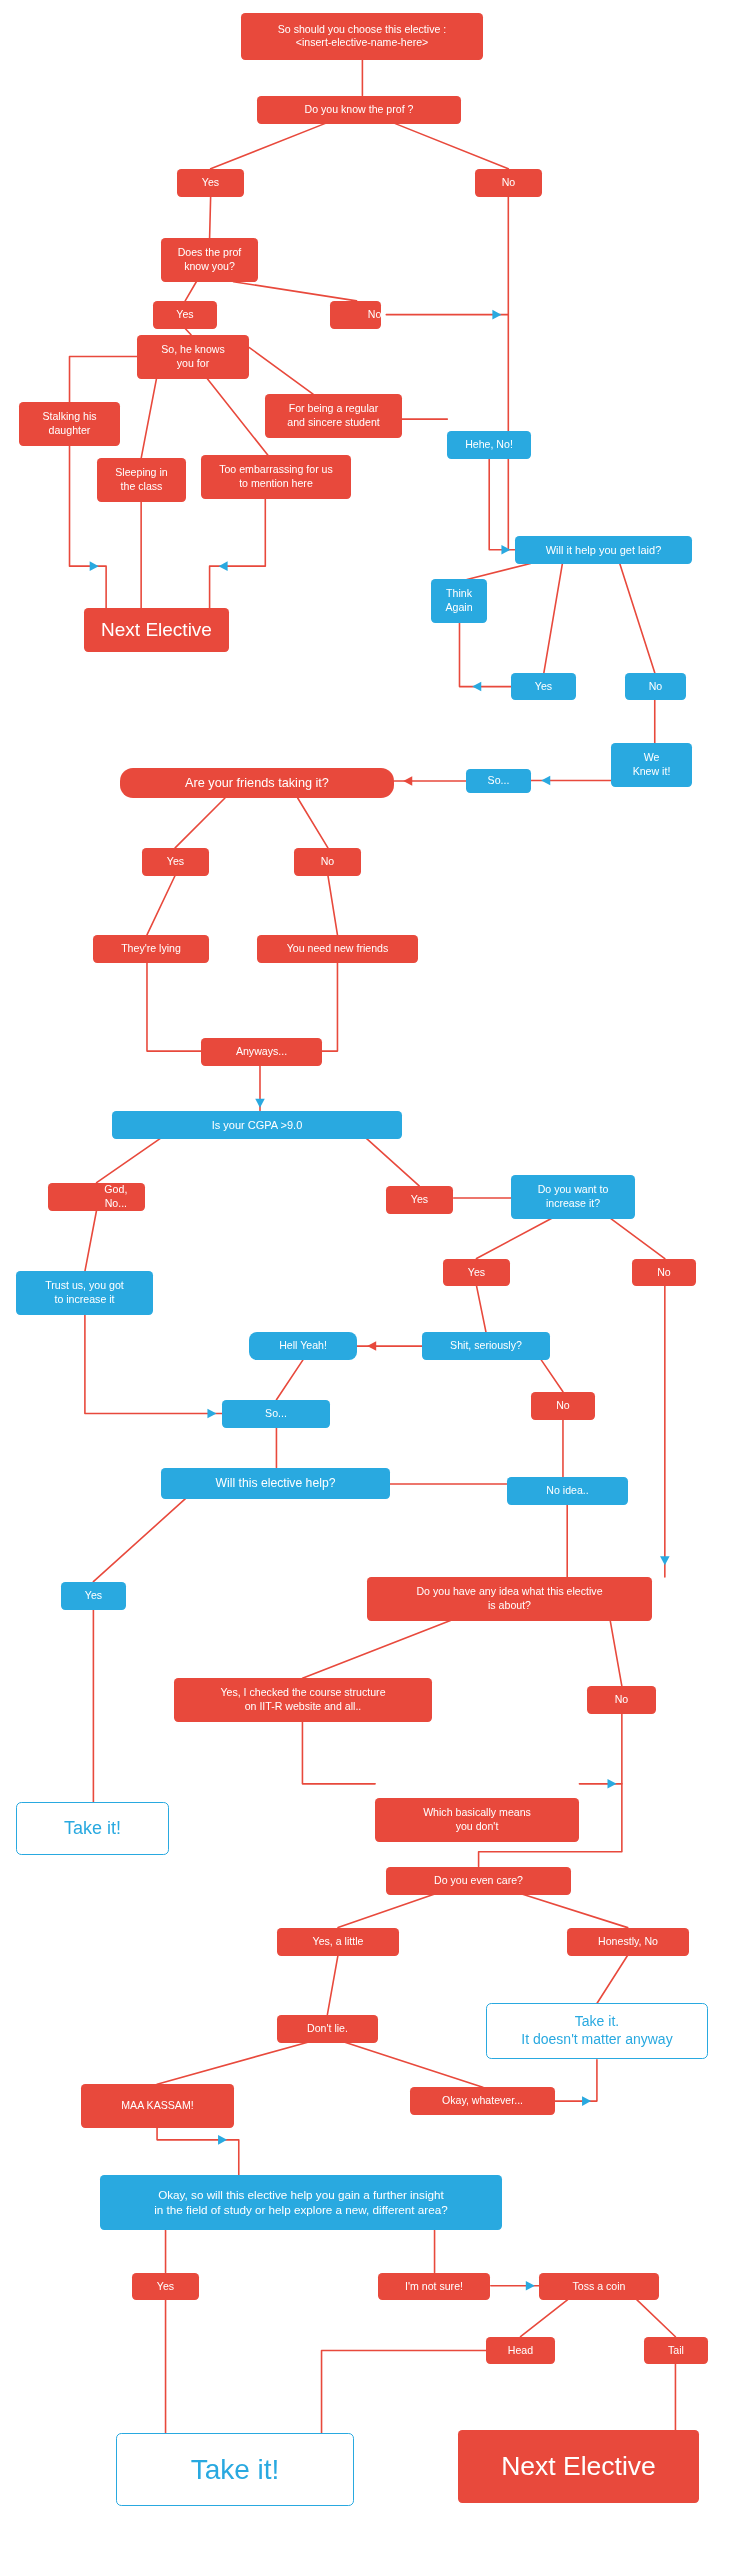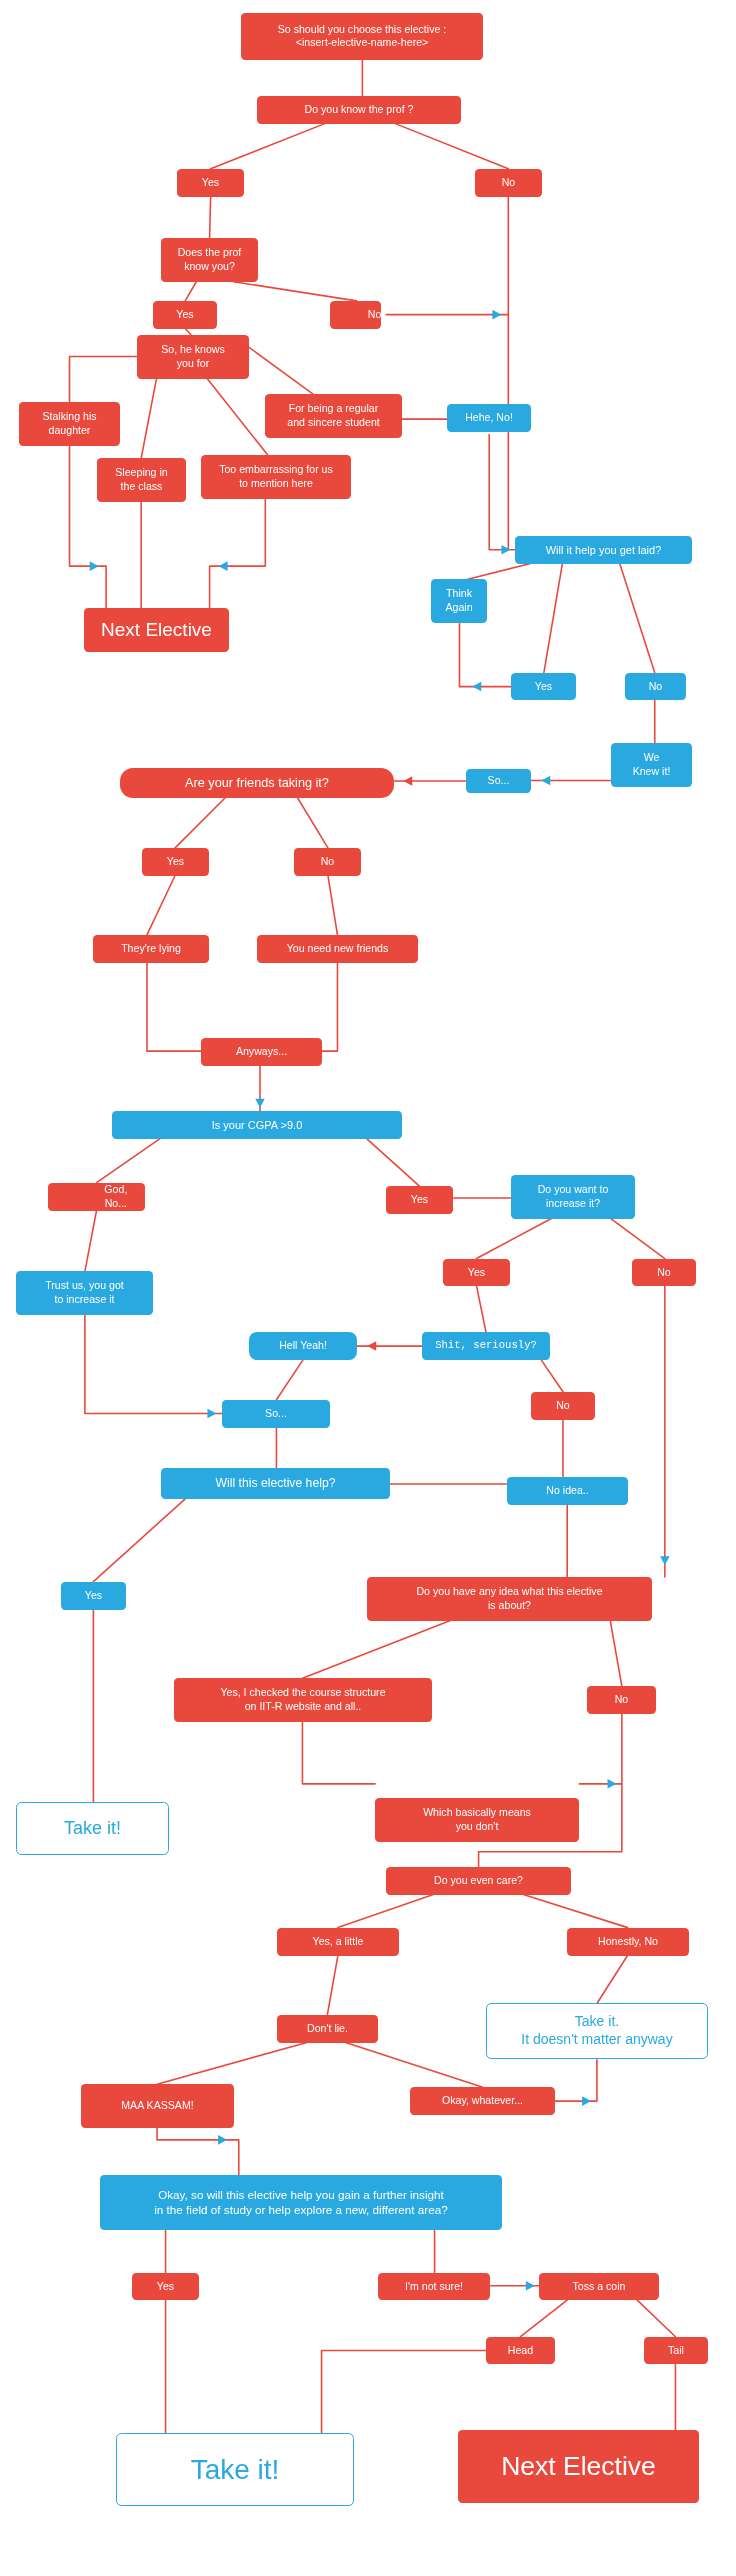--- a/index.html
+++ b/index.html
@@ -124,21 +124,21 @@
     <div class="node red" style="left: 161px; top: 238px; width: 97px; height: 44px; font-size: 10.6px;"><span>Does the prof
 know you?</span></div>
     <div class="node red" style="left: 153px; top: 301px; width: 64px; height: 28px; font-size: 10.6px;"><span>Yes</span></div>
     <div class="node red" style="left: 330px; top: 301px; width: 40px; height: 28px; font-size: 10.6px; padding-left: 46px;"><span>No.</span></div>
     <div class="node red" style="left: 137px; top: 335px; width: 112px; height: 44px; font-size: 10.6px;"><span>So, he knows
 you for</span></div>
     <div class="node red" style="left: 19px; top: 402px; width: 101px; height: 44px; font-size: 10.6px;"><span>Stalking his
 daughter</span></div>
     <div class="node red" style="left: 265px; top: 394px; width: 137px; height: 44px; font-size: 10.6px;"><span>For being a regular
 and sincere student</span></div>
-    <div class="node blue" style="left: 447px; top: 404px; width: 84px; height: 28px; font-size: 10.6px;"><span>Hehe, No!</span></div>
+    <div class="node blue" style="left: 447px; top: 431px; width: 84px; height: 28px; font-size: 10.6px;"><span>Hehe, No!</span></div>
     <div class="node red" style="left: 97px; top: 458px; width: 89px; height: 44px; font-size: 10.6px;"><span>Sleeping in
 the class</span></div>
     <div class="node red" style="left: 201px; top: 455px; width: 150px; height: 44px; font-size: 10.6px;"><span>Too embarrassing for us
 to mention here</span></div>
     <div class="node blue" style="left: 515px; top: 536px; width: 177px; height: 28px; font-size: 11px;"><span>Will it help you get laid?</span></div>
     <div class="node blue" style="left: 431px; top: 579px; width: 56px; height: 44px; font-size: 10.6px;"><span>Think
 Again</span></div>
     <div class="node red" style="left: 84px; top: 608px; width: 145px; height: 44px; font-size: 19px;"><span>Next Elective</span></div>
     <div class="node blue" style="left: 511px; top: 673px; width: 65px; height: 27px; font-size: 10.6px;"><span>Yes</span></div>
     <div class="node blue" style="left: 625px; top: 673px; width: 61px; height: 27px; font-size: 10.6px;"><span>No</span></div>
@@ -154,21 +154,21 @@
     <div class="node blue" style="left: 112px; top: 1111px; width: 290px; height: 28px; font-size: 11px;"><span>Is your CGPA &gt;9.0</span></div>
     <div class="node red" style="left: 48px; top: 1183px; width: 97px; height: 28px; font-size: 10.6px; padding-left: 44px;"><span>God, No...</span></div>
     <div class="node red" style="left: 386px; top: 1186px; width: 67px; height: 28px; font-size: 10.6px;"><span>Yes</span></div>
     <div class="node blue" style="left: 511px; top: 1175px; width: 124px; height: 44px; font-size: 10.6px;"><span>Do you want to
 increase it?</span></div>
     <div class="node blue" style="left: 16px; top: 1271px; width: 137px; height: 44px; font-size: 10.6px;"><span>Trust us, you got
 to increase it</span></div>
     <div class="node red" style="left: 443px; top: 1259px; width: 67px; height: 27px; font-size: 10.6px;"><span>Yes</span></div>
     <div class="node red" style="left: 632px; top: 1259px; width: 64px; height: 27px; font-size: 10.6px;"><span>No</span></div>
     <div class="node blue" style="left: 249px; top: 1332px; width: 108px; height: 28px; font-size: 10.6px; border-radius: 8px;"><span>Hell Yeah!</span></div>
-    <div class="node blue" style="left: 422px; top: 1332px; width: 128px; height: 28px; font-size: 10.6px; font-family: Liberation Mono, monospace;"><span>Shit, seriously?</span></div>
+    <div class="node blue" style="left: 422px; top: 1332px; width: 128px; height: 28px; font-size: 10.6px;"><span>Shit, seriously?</span></div>
     <div class="node red" style="left: 531px; top: 1392px; width: 64px; height: 28px; font-size: 10.6px;"><span>No</span></div>
     <div class="node blue" style="left: 222px; top: 1400px; width: 108px; height: 28px; font-size: 10.6px;"><span>So...</span></div>
     <div class="node blue" style="left: 161px; top: 1468px; width: 229px; height: 31px; font-size: 12.2px;"><span>Will this elective help?</span></div>
     <div class="node blue" style="left: 507px; top: 1477px; width: 121px; height: 28px; font-size: 10.6px;"><span>No idea..</span></div>
     <div class="node blue" style="left: 61px; top: 1582px; width: 65px; height: 28px; font-size: 10.6px;"><span>Yes</span></div>
     <div class="node red" style="left: 174px; top: 1678px; width: 258px; height: 44px; font-size: 10.6px;"><span>Yes, I checked the course structure
 on IIT-R website and all..</span></div>
     <div class="node red" style="left: 367px; top: 1577px; width: 285px; height: 44px; font-size: 10.6px;"><span>Do you have any idea what this elective
 is about?</span></div>
     <div class="node red" style="left: 587px; top: 1686px; width: 69px; height: 28px; font-size: 10.6px;"><span>No</span></div>

